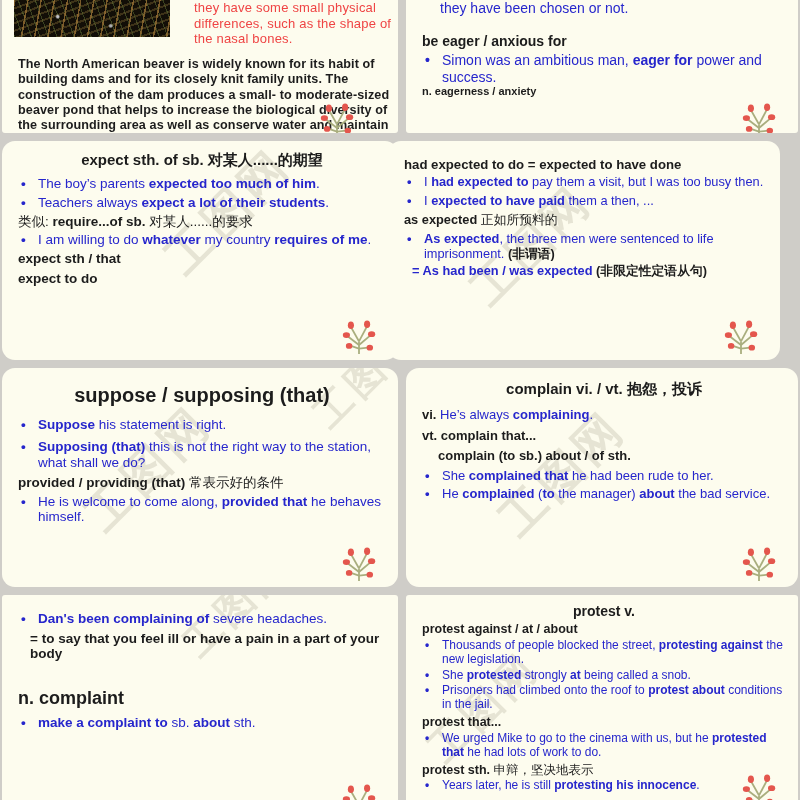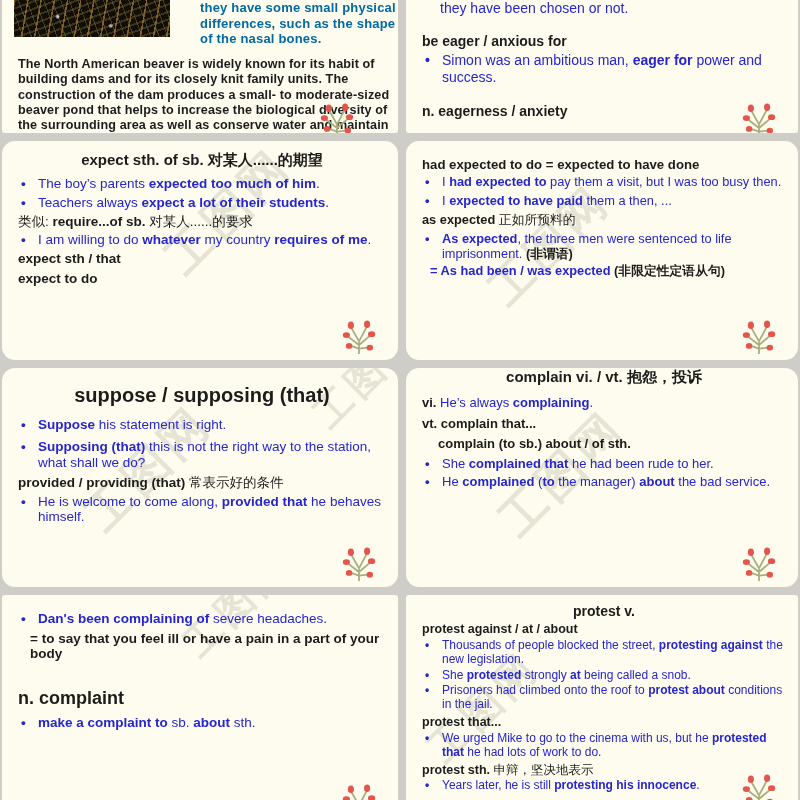--- a/index.html
+++ b/index.html
@@ -33,22 +33,22 @@
     width:156px;height:37px;flex:none;margin-left:12px;
     background-color:#17130a;
     background-image:
       radial-gradient(circle at 28% 45%, rgba(210,210,220,.9) 0 1px, transparent 2.5px),
       radial-gradient(circle at 62% 70%, rgba(200,205,215,.8) 0 1px, transparent 2.5px),
       repeating-linear-gradient(100deg, rgba(150,112,52,.8) 0 1.5px, transparent 1.5px 13px),
       repeating-linear-gradient(70deg, rgba(104,128,60,.45) 0 1px, transparent 1px 8px),
       repeating-linear-gradient(160deg, rgba(66,54,26,.9) 0 2px, rgba(18,14,7,.95) 2px 7px);
   }
   .caption{
-    font-size:13px;font-weight:700;line-height:1.2;color:#0369a1;
-    padding:0 2px 0 30px;letter-spacing:0.2px;
+    font-size:13px;font-weight:400;line-height:1.2;color:#ef4444;
+    padding:0 2px 0 24px;letter-spacing:0.2px;
   }
   .paragraph{
     font-size:12.6px;font-weight:700;line-height:1.22;color:#1c1c1c;
     margin:10px 4px 0 16px;letter-spacing:0.1px;
   }
 </style>
 </head>
 <body>
 
 <div class="slide" style="left:2px;top:0;width:396px;height:133px;border-radius:0 0 3px 3px;">
@@ -85,21 +85,21 @@
       <div class="blk" style="font-size: 14px;">
         <span class="txt" style="padding-left: 18px;"><span class="c-blue">they have been chosen or not.</span></span>
       </div>
       <div class="blk" style="font-size: 14px; margin-top: 17px;">
         <span class="txt"><span class="c-black bold">be eager / anxious for</span></span>
       </div>
       <div class="blk" style="font-size: 14px; margin-top: 3px;">
         <span class="dot">•</span>
         <span class="txt"><span class="c-blue">Simon was an ambitious man, </span><span class="c-blue bold">eager for</span><span class="c-blue"> power and success.</span></span>
       </div>
-      <div class="blk" style="font-size: 14px; margin-top: 18px;">
+      <div class="blk" style="font-size: 11px; ">
         <span class="txt"><span class="c-black bold">n. eagerness / anxiety</span></span>
       </div>
     </div>
 <svg viewBox="0 0 40 40" width="38" height="36" class="berry" style="right: 20px; bottom: -4px;">
       <g stroke="#a9ae7e" stroke-width="2" fill="none">
         <path d="M20 40 L20 26"></path>
         <path d="M20 26 L11 10"></path>
         <path d="M20 26 L29 9"></path>
         <path d="M20 30 L7 20"></path>
         <path d="M20 30 L33 19"></path>
@@ -157,21 +157,21 @@
         <ellipse cx="11" cy="8" rx="3.4" ry="4.2"></ellipse>
         <ellipse cx="29" cy="7" rx="3.4" ry="4.2"></ellipse>
         <ellipse cx="6" cy="19" rx="4" ry="3.2"></ellipse>
         <ellipse cx="34" cy="18" rx="4" ry="3.2"></ellipse>
         <ellipse cx="9" cy="31" rx="3.6" ry="3.2"></ellipse>
         <ellipse cx="32" cy="33" rx="3.6" ry="3.2"></ellipse>
       </g>
     </svg>
   </div>
 
-<div class="slide" style="left:406px;top:141px;width:392px;height:219px;">
+<div class="slide" style="left:388px;top:141px;width:392px;height:219px;">
   <div class="content">
       <div class="blk" style="font-size: 13.2px; margin-top: 16px;">
         <span class="txt"><span class="c-black bold">had expected to do = expected to have done</span></span>
       </div>
       <div class="blk" style="font-size: 12.8px; margin-top: 3px;">
         <span class="dot">•</span>
         <span class="txt"><span class="c-blue">I </span><span class="c-blue bold">had expected to</span><span class="c-blue"> pay them a visit, but I was too busy then.</span></span>
       </div>
       <div class="blk" style="font-size: 12.8px; margin-top: 4px;">
         <span class="dot">•</span>
@@ -247,21 +247,21 @@
         <ellipse cx="6" cy="19" rx="4" ry="3.2"></ellipse>
         <ellipse cx="34" cy="18" rx="4" ry="3.2"></ellipse>
         <ellipse cx="9" cy="31" rx="3.6" ry="3.2"></ellipse>
         <ellipse cx="32" cy="33" rx="3.6" ry="3.2"></ellipse>
       </g>
     </svg>
   </div>
 
 <div class="slide" style="left:406px;top:368px;width:392px;height:219px;">
   <div class="content">
-      <div class="blk center" style="font-size: 15px; "><span class="txt"><span class="c-black bold">complain    vi. / vt. 抱怨，投诉</span></span></div>
+      <div class="blk center" style="font-size: 15px; margin-top: 12px;"><span class="txt"><span class="c-black bold">complain    vi. / vt. 抱怨，投诉</span></span></div>
       <div class="blk" style="font-size: 13px; margin-top: 10px;">
         <span class="txt"><span class="c-black bold">vi. </span><span class="c-blue">He’s always </span><span class="c-blue bold">complaining</span><span class="c-blue">.</span></span>
       </div>
       <div class="blk" style="font-size: 13px; margin-top: 6px;">
         <span class="txt"><span class="c-black bold">vt. complain that...</span></span>
       </div>
       <div class="blk" style="font-size: 13px; margin-top: 4px;">
         <span class="txt" style="padding-left: 16px;"><span class="c-black bold">complain (to sb.) about / of sth.</span></span>
       </div>
       <div class="blk" style="font-size: 13px; margin-top: 5px;">

